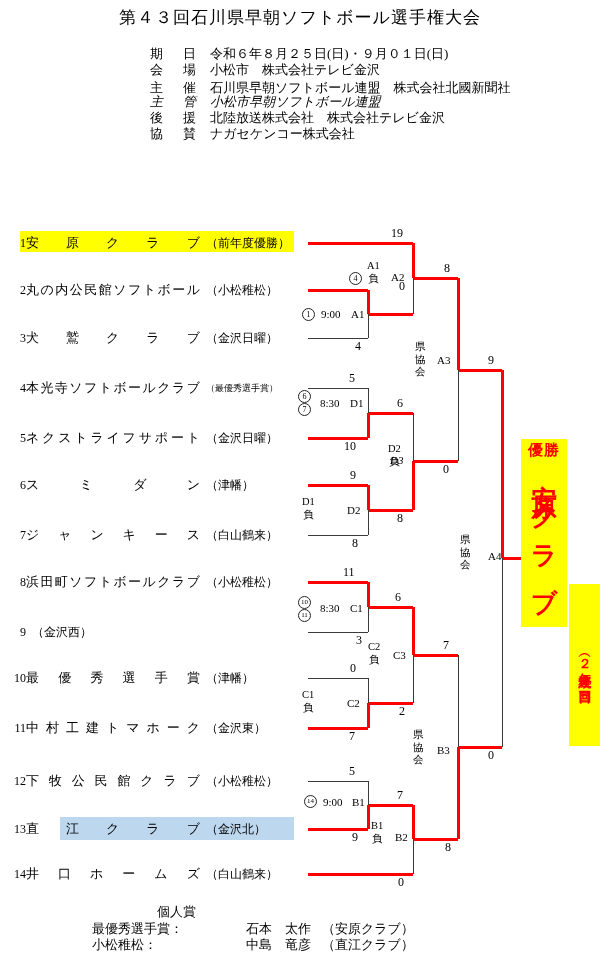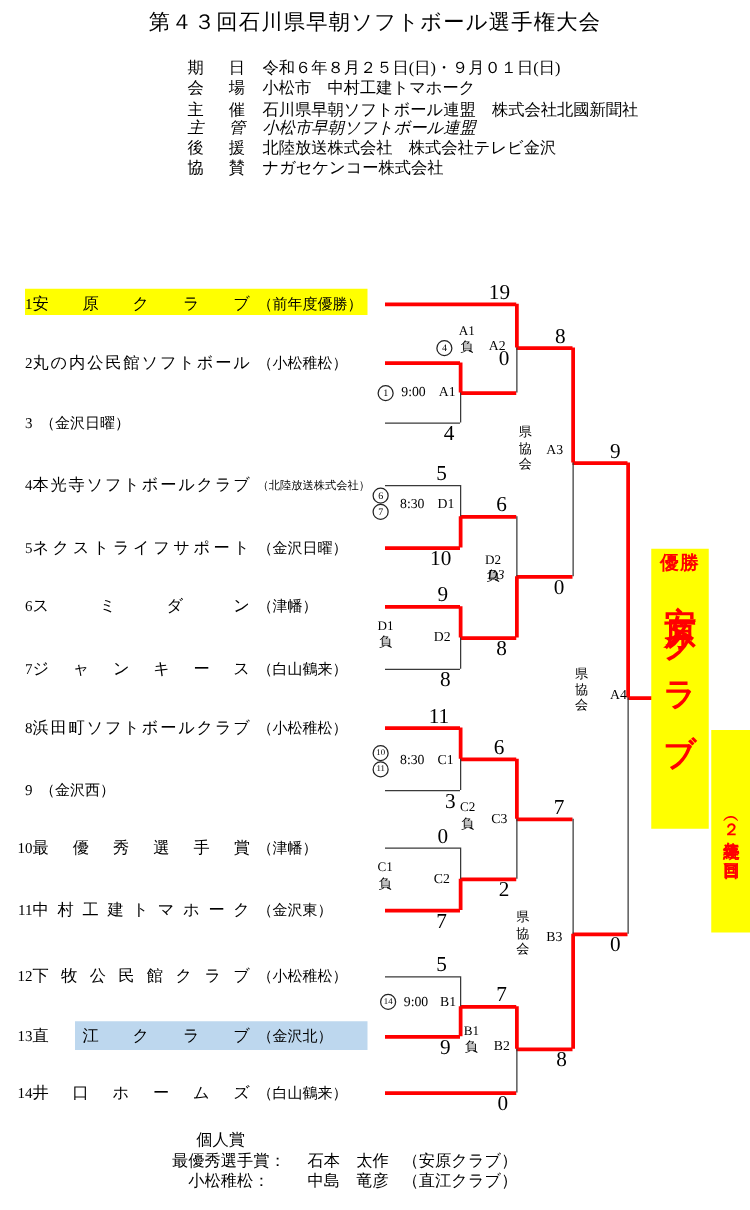--- a/index.html
+++ b/index.html
@@ -11,47 +11,47 @@
   .info-value{display:inline-block;margin-left:14px;}
   .hl{position:absolute;}
   .team-row{position:absolute;left:10px;height:20px;display:flex;align-items:center;white-space:nowrap;}
   .tno{display:inline-block;width:16px;text-align:right;font-size:12px;flex:0 0 16px;}
   .tname{display:inline-block;width:174px;flex:0 0 174px;font-size:13px;text-align:justify;text-align-last:justify;}
   .tleague{display:inline-block;margin-left:6px;font-size:12px;}
   .tleague.small{font-size:9px;}
   .line{position:absolute;}
   .line.r{background:#ff0000;}
   .line.g{background:#3a3a3a;}
-  .score{position:absolute;font-size:17px;line-height:11px;}
+  .score{position:absolute;font-size:12px;line-height:11px;}
   .circ{position:absolute;box-sizing:border-box;width:13px;height:13px;border:1px solid #222;
         border-radius:50%;font-size:8px;display:flex;align-items:center;justify-content:center;line-height:1;}
   .gtime{position:absolute;font-size:11px;line-height:12px;}
   .gname{position:absolute;font-size:11px;line-height:12px;}
   .ref{position:absolute;font-size:10.5px;line-height:12.5px;white-space:pre-line;text-align:center;}
   .mname{position:absolute;font-size:11px;line-height:12px;}
-  .champ1{position:absolute;left:521px;top:439px;width:46px;height:224px;background:#ffff00;color:#ff0000;font-weight:bold;}
+  .champ1{position:absolute;left:521px;top:439px;width:46px;height:188px;background:#ffff00;color:#ff0000;font-weight:bold;}
   .champ-caption{font-size:15px;text-align:center;letter-spacing:1px;margin-top:2px;}
   .champ-name{writing-mode:vertical-rl;font-size:26px;letter-spacing:11px;margin:4px auto 0;display:block;height:196px;}
   .champ2{position:absolute;left:569px;top:584px;width:31px;height:162px;background:#ffff00;color:#ff0000;
           font-weight:bold;writing-mode:vertical-rl;font-size:13px;letter-spacing:1px;
           display:flex;align-items:center;justify-content:center;}
   .awards-heading{position:absolute;left:157px;top:903px;font-size:13px;}
   .award-row{position:absolute;left:0;height:16px;font-size:13px;white-space:nowrap;}
-  .award-label{position:absolute;left:113px;width:140px;text-align:center;display:inline-block;}
+  .award-label{position:absolute;left:92px;width:140px;text-align:left;display:inline-block;}
   .award-name{position:absolute;left:246px;display:inline-block;}
   .award-club{position:absolute;left:322px;display:inline-block;}
 </style>
 </head>
 <body>
 
 <div class="page">
   <div class="title">第４３回石川県早朝ソフトボール選手権大会</div>
   <div id="info-block">
       <div class="info-row" style="top: 45px;"><span class="info-label">期　日</span><span class="info-value">令和６年８月２５日(日)・９月０１日(日)</span></div>
-      <div class="info-row" style="top: 61px;"><span class="info-label">会　場</span><span class="info-value">小松市　中村工建トマホーク</span></div>
+      <div class="info-row" style="top: 61px;"><span class="info-label">会　場</span><span class="info-value">小松市　株式会社テレビ金沢</span></div>
       <div class="info-row" style="top: 79px;"><span class="info-label">主　催</span><span class="info-value">石川県早朝ソフトボール連盟　株式会社北國新聞社</span></div>
       <div class="info-row" style="top: 93px; font-style: italic;"><span class="info-label">主　管</span><span class="info-value">小松市早朝ソフトボール連盟</span></div>
       <div class="info-row" style="top: 109px;"><span class="info-label">後　援</span><span class="info-value">北陸放送株式会社　株式会社テレビ金沢</span></div>
       <div class="info-row" style="top: 125px;"><span class="info-label">協　賛</span><span class="info-value">ナガセケンコー株式会社</span></div>
     </div>
 
   <div class="hl" id="hl-yellow" style="left: 20px; top: 231px; width: 274px; height: 21px; background: rgb(255, 255, 0);"></div>
   <div class="hl" id="hl-blue" style="left: 60px; top: 817px; width: 234px; height: 23px; background: rgb(189, 215, 238);"></div>
 
   <div id="teams">
@@ -60,26 +60,27 @@
         <span class="tname">安原クラブ</span>
         <span class="tleague">（前年度優勝）</span>
       </div>
       <div class="team-row" style="top: 280px;">
         <span class="tno">2</span>
         <span class="tname">丸の内公民館ソフトボール</span>
         <span class="tleague">（小松稚松）</span>
       </div>
       <div class="team-row" style="top: 328px;">
         <span class="tno">3</span>
+        <span class="tname">犬鷲クラブ</span>
         <span class="tleague">（金沢日曜）</span>
       </div>
       <div class="team-row" style="top: 378px;">
         <span class="tno">4</span>
         <span class="tname">本光寺ソフトボールクラブ</span>
-        <span class="tleague small">（北陸放送株式会社）</span>
+        <span class="tleague small">（最優秀選手賞）</span>
       </div>
       <div class="team-row" style="top: 428px;">
         <span class="tno">5</span>
         <span class="tname">ネクストライフサポート</span>
         <span class="tleague">（金沢日曜）</span>
       </div>
       <div class="team-row" style="top: 475px;">
         <span class="tno">6</span>
         <span class="tname">スミダン</span>
         <span class="tleague">（津幡）</span>

